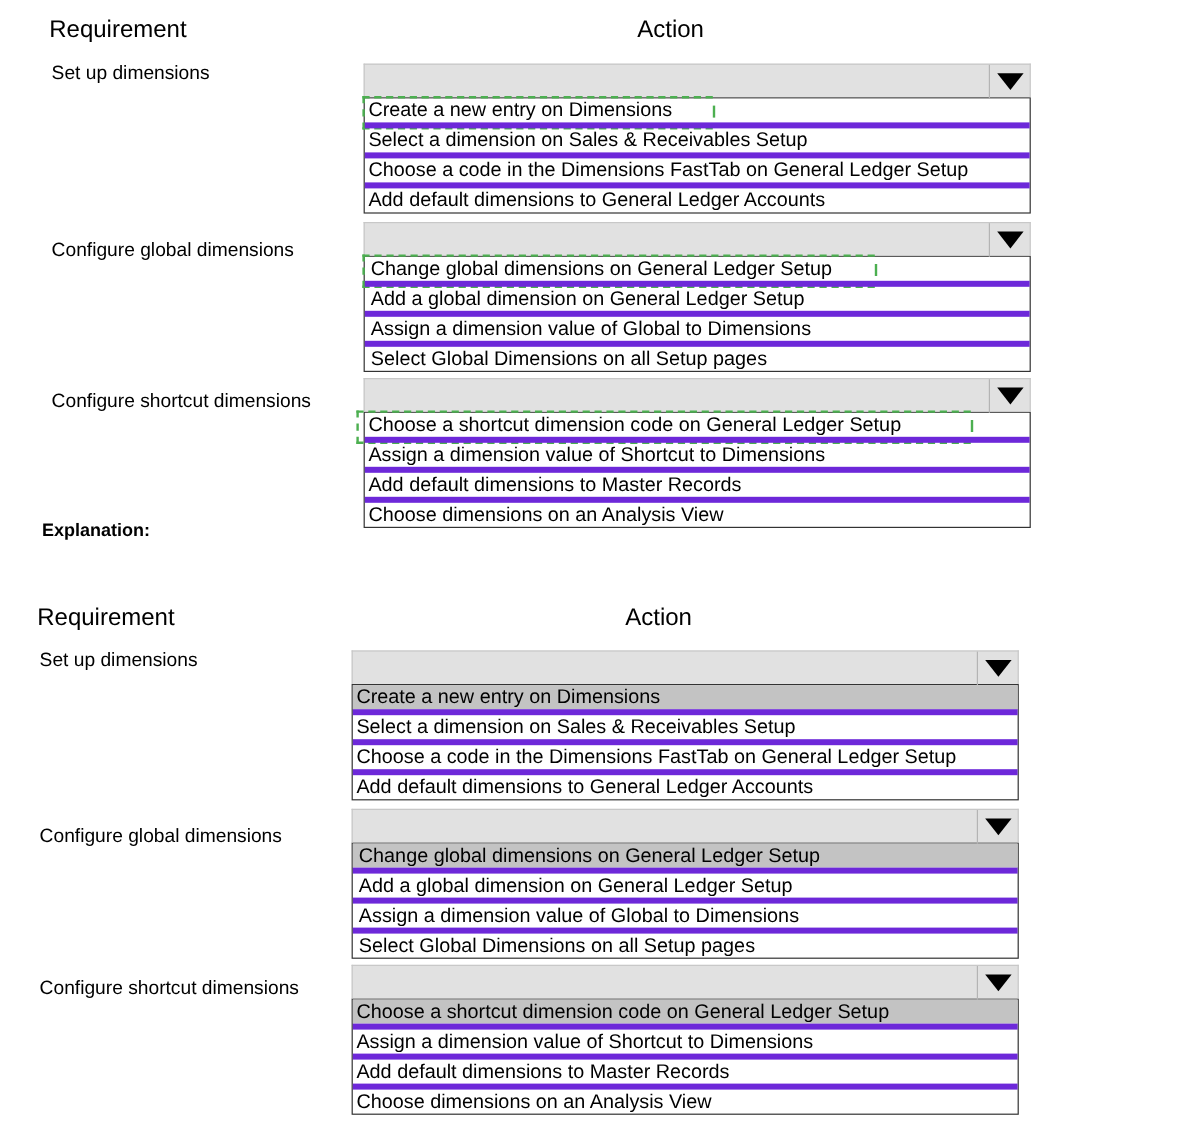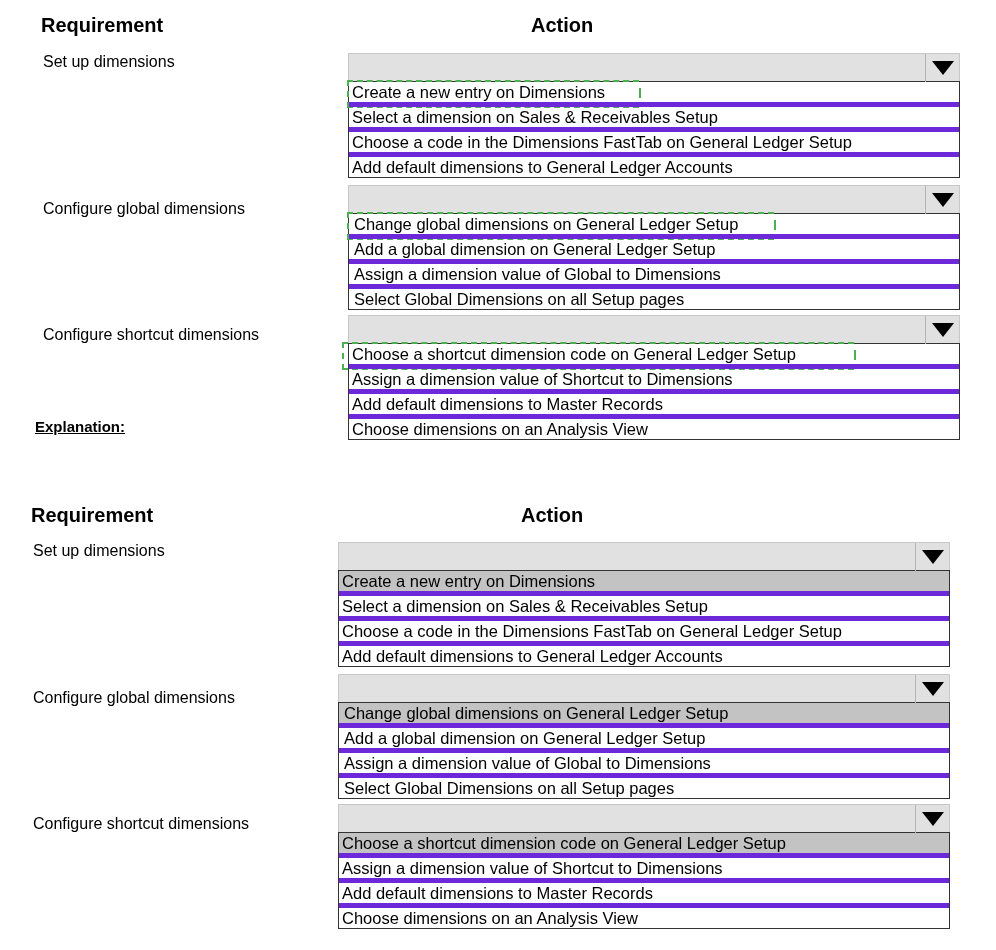--- a/index.html
+++ b/index.html
@@ -1,21 +1,21 @@
 <!DOCTYPE html>
 <html><head>
 <meta charset="utf-8">
 <style>
   html, body { margin:0; padding:0; background:#ffffff; }
   body { width:996px; height:950px; position:relative; overflow:hidden;
          font-family:"Liberation Sans", sans-serif; color:#000; }
   .section { position:absolute; left:0; width:996px; }
-  .hdr { position:absolute; font-weight:bold; font-size:20px; }
+  .hdr { position:absolute; font-weight:normal; font-size:20px; }
   .req { position:absolute; font-size:16px; }
-  .dd { position:absolute; width:612px;margin-left:45px; }
+  .dd { position:absolute; width:556px; }
   .dd-head { height:28px; background:#e1e1e1; border:1px solid #c8c8c8; border-bottom:none; position:relative; box-sizing:border-box; }
   .dd-btn { position:absolute; right:0; top:0; width:34px; height:28px; border-left:1px solid #b4b4b4; box-sizing:border-box; display:flex; align-items:center; justify-content:center; cursor:pointer; }
   .tri { width:0; height:0; border-left:11px solid transparent; border-right:11px solid transparent; border-top:14px solid #000; }
   .dd-list { border:1px solid #333; background:#fff; }
   .opt { height:20px; line-height:20px; font-size:16.5px; padding-left:3px; border-top:5px solid #6d28d9; white-space:nowrap; position:relative; cursor:pointer; }
   .opt:first-child { border-top:none; }
   .opt.sel-grey { background:#c3c3c3; }
   .hint { position:absolute; left:-2px; top:-2px; height:24px; border:2px dashed #4caf50; border-right:none; pointer-events:none; }
   .hint-end { position:absolute; width:2px; height:10px; background:#4caf50; top:6px; }
   .expl { position:absolute; font-weight:bold; font-size:15px; }
@@ -78,21 +78,21 @@
         <div class="hint" style="left:-7px;width:510px;"></div>
         <div class="hint-end" style="left:505px;"></div>
       </div>
       <div class="opt">Assign a dimension value of Shortcut to Dimensions</div>
       <div class="opt">Add default dimensions to Master Records</div>
       <div class="opt">Choose dimensions on an Analysis View</div>
     </div>
   </div>
 </div>
 
-<div class="expl" style="left:35px;top:418px;text-decoration:underline;">Explanation:</div>
+<div class="expl" style="left:35px;top:434px;">Explanation:</div>
 
 <div class="section" style="top:490px;height:460px;">
   <div class="hdr" style="left:31px;top:14px;">Requirement</div>
   <div class="hdr" style="left:521px;top:14px;">Action</div>
 
   <div class="req" style="left:33px;top:52px;">Set up dimensions</div>
   <div class="dd" style="left:293px;top:52px;">
     <div class="dd-head">
       <div class="dd-btn">
           <div class="tri"></div>

